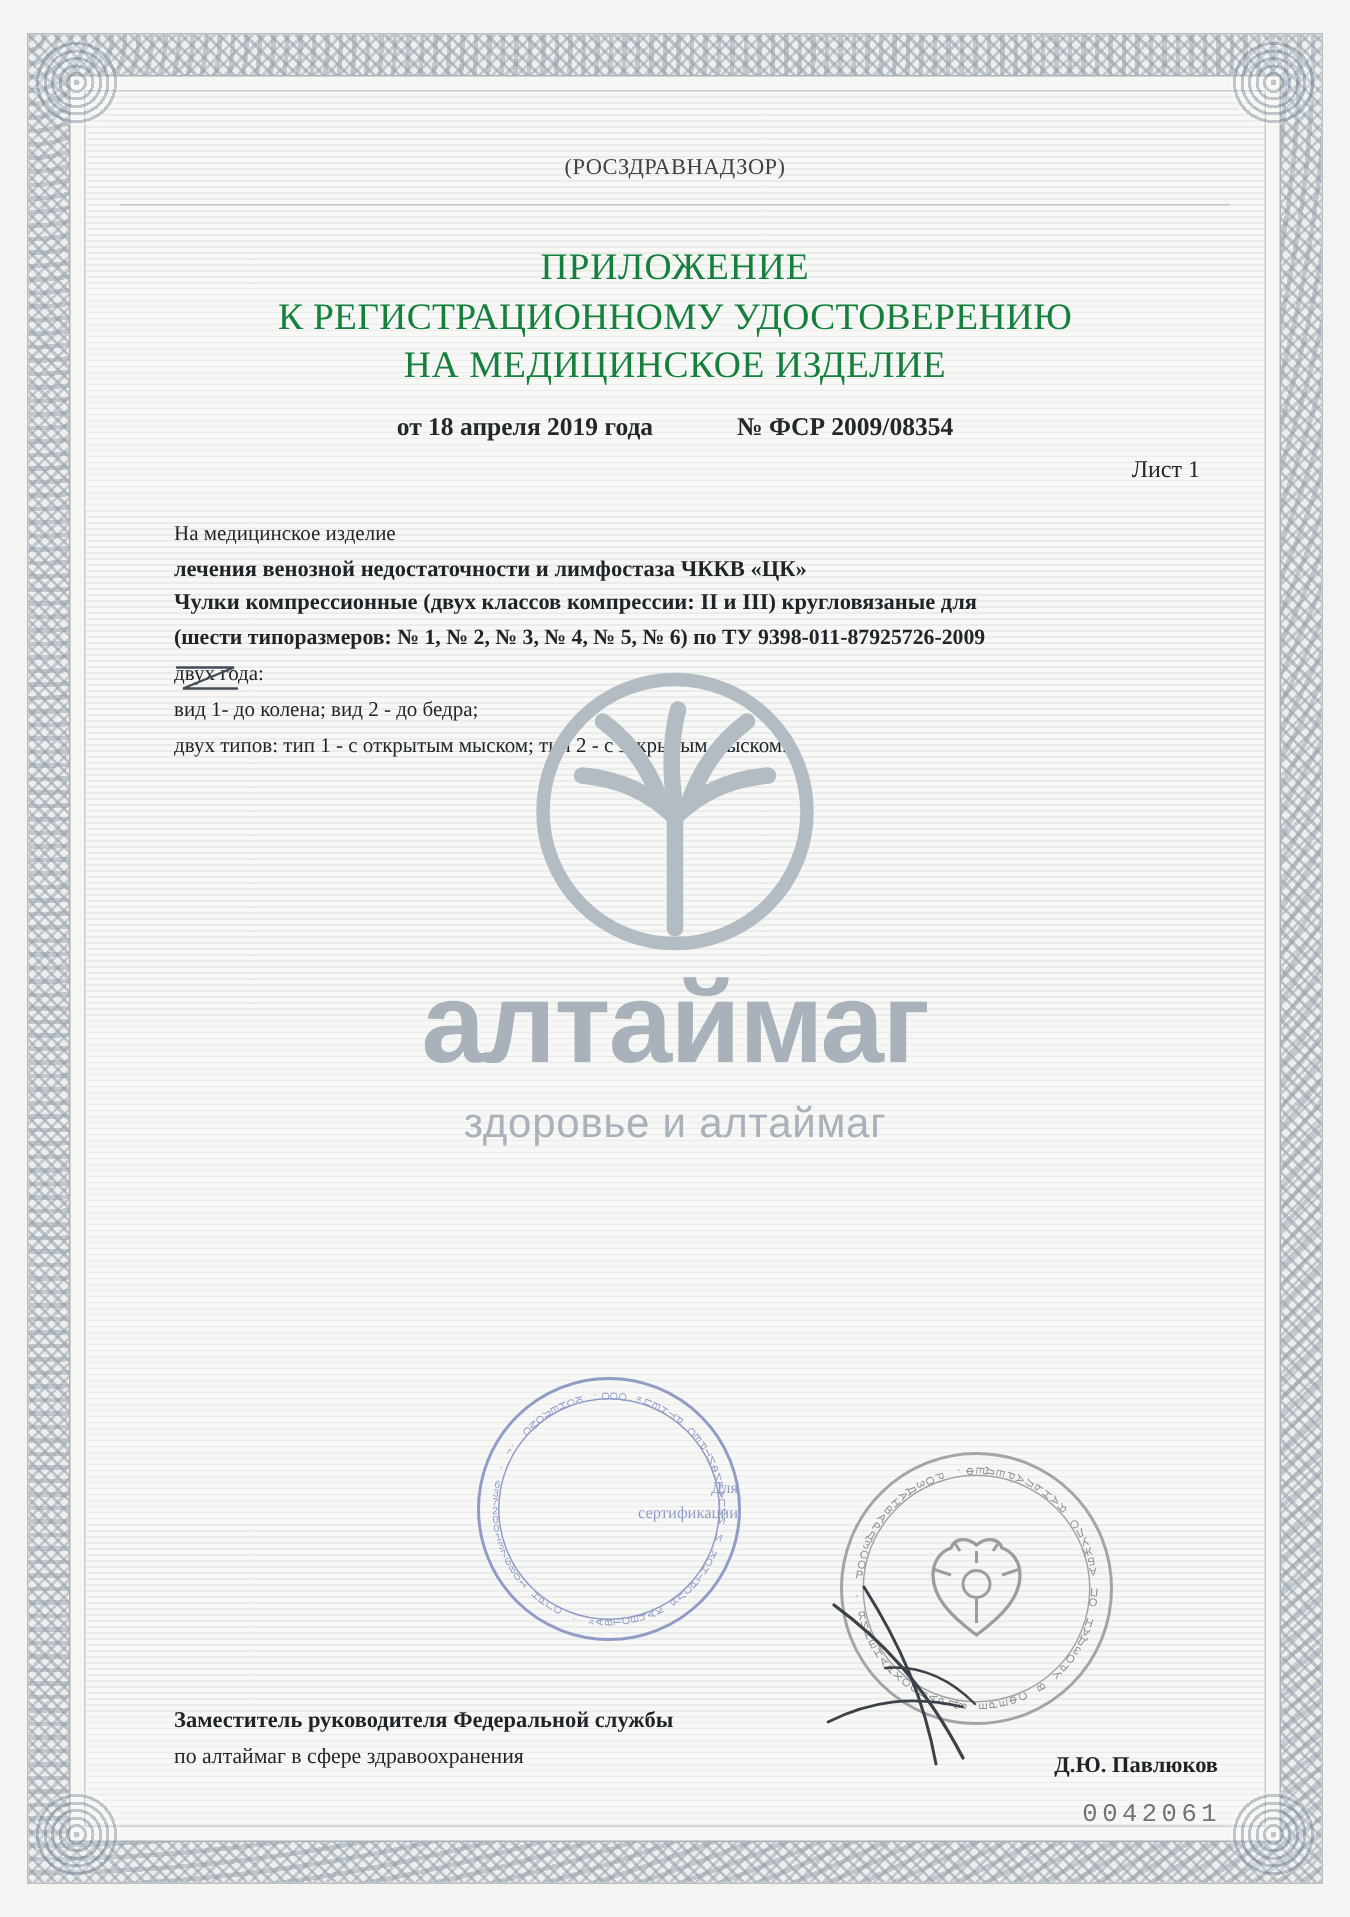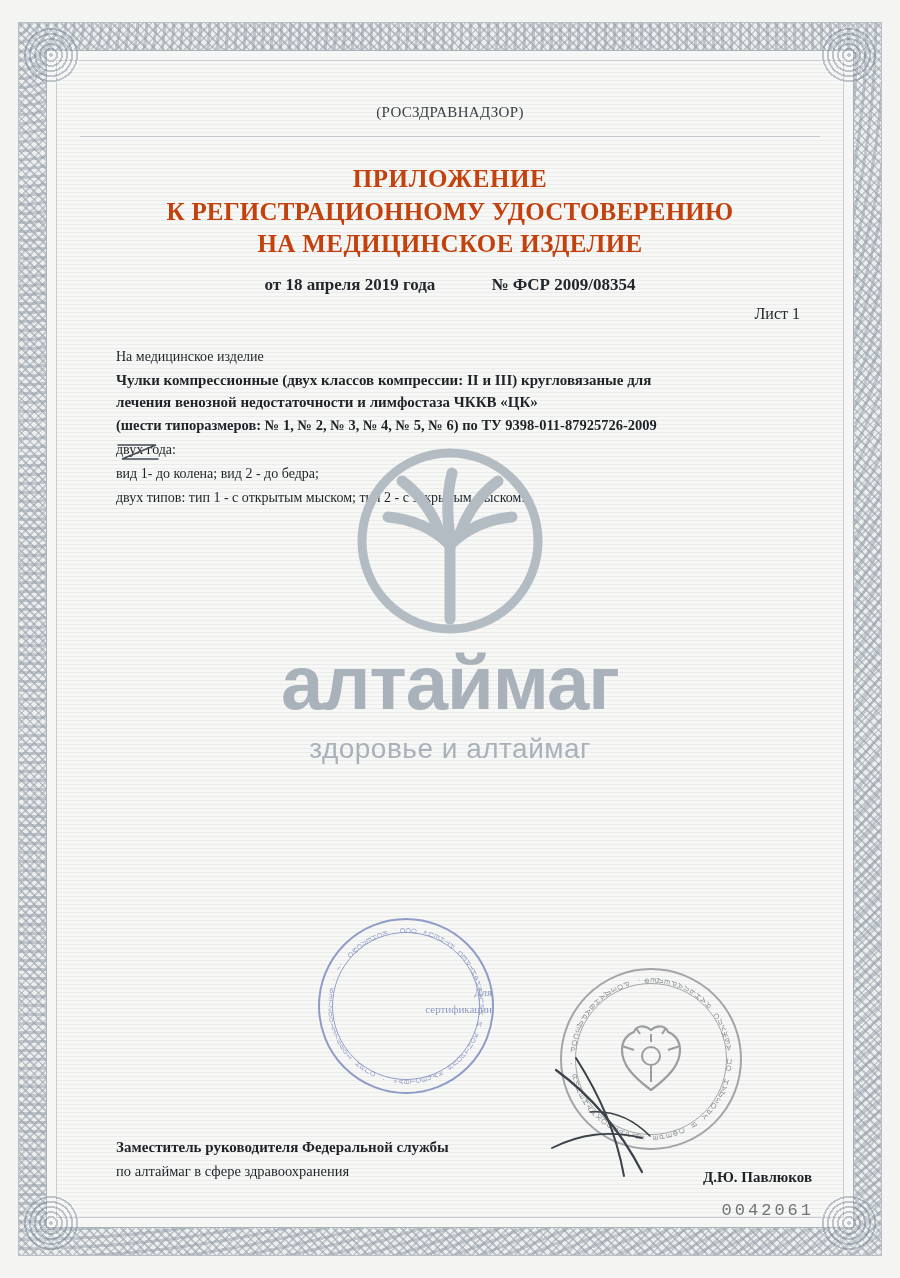--- a/index.html
+++ b/index.html
@@ -104,22 +104,22 @@
   .rule {
     margin: 14px auto 0;
     width: 100%;
     height: 1px;
     background: #c3c8cc;
   }
 
   .title {
     text-align: center;
     margin-top: 26px;
-    color: #c2410c;
-    font-weight: bold;
+    color: #15803d;
+    font-weight: normal;
     line-height: 1.3;
   }
   .title .t1 { font-size: 25px; letter-spacing: .6px; }
   .title .t2 { font-size: 25px; letter-spacing: .2px; }
   .title .t3 { font-size: 25px; letter-spacing: .4px; }
 
   .docline {
     margin-top: 14px;
     display: flex;
     justify-content: center;
@@ -363,22 +363,22 @@
 
     <div class="docline">
       <div class="date">от  18 апреля 2019 года</div>
       <div class="num">№  ФСР 2009/08354</div>
     </div>
 
     <div class="sheet">Лист  1</div>
 
     <div class="body">
       <div class="intro">На медицинское изделие</div>
+      <div class="prod">лечения венозной недостаточности и лимфостаза ЧККВ «ЦК»</div>
       <div class="prod">Чулки компрессионные (двух классов компрессии: II и III) кругловязаные для</div>
-      <div class="prod">лечения венозной недостаточности и лимфостаза ЧККВ «ЦК»</div>
       <div class="spec">(шести типоразмеров: № 1, № 2, № 3, № 4, № 5, № 6) по ТУ 9398-011-87925726-2009</div>
       <div class="kinds">двух года:</div>
       <div class="kinds">вид 1- до колена; вид 2 - до бедра;</div>
       <div class="kinds">двух типов: тип 1 - с открытым мыском; тип 2 - с закрытым мыском.</div>
     </div>
   </div>
 
   <svg class="penmark" viewBox="0 0 46 24">
     <path d="M2 5 L40 5 L6 19 L42 19" fill="none" stroke="#444c55" stroke-width="1.6" stroke-linecap="round"></path>
   </svg>

